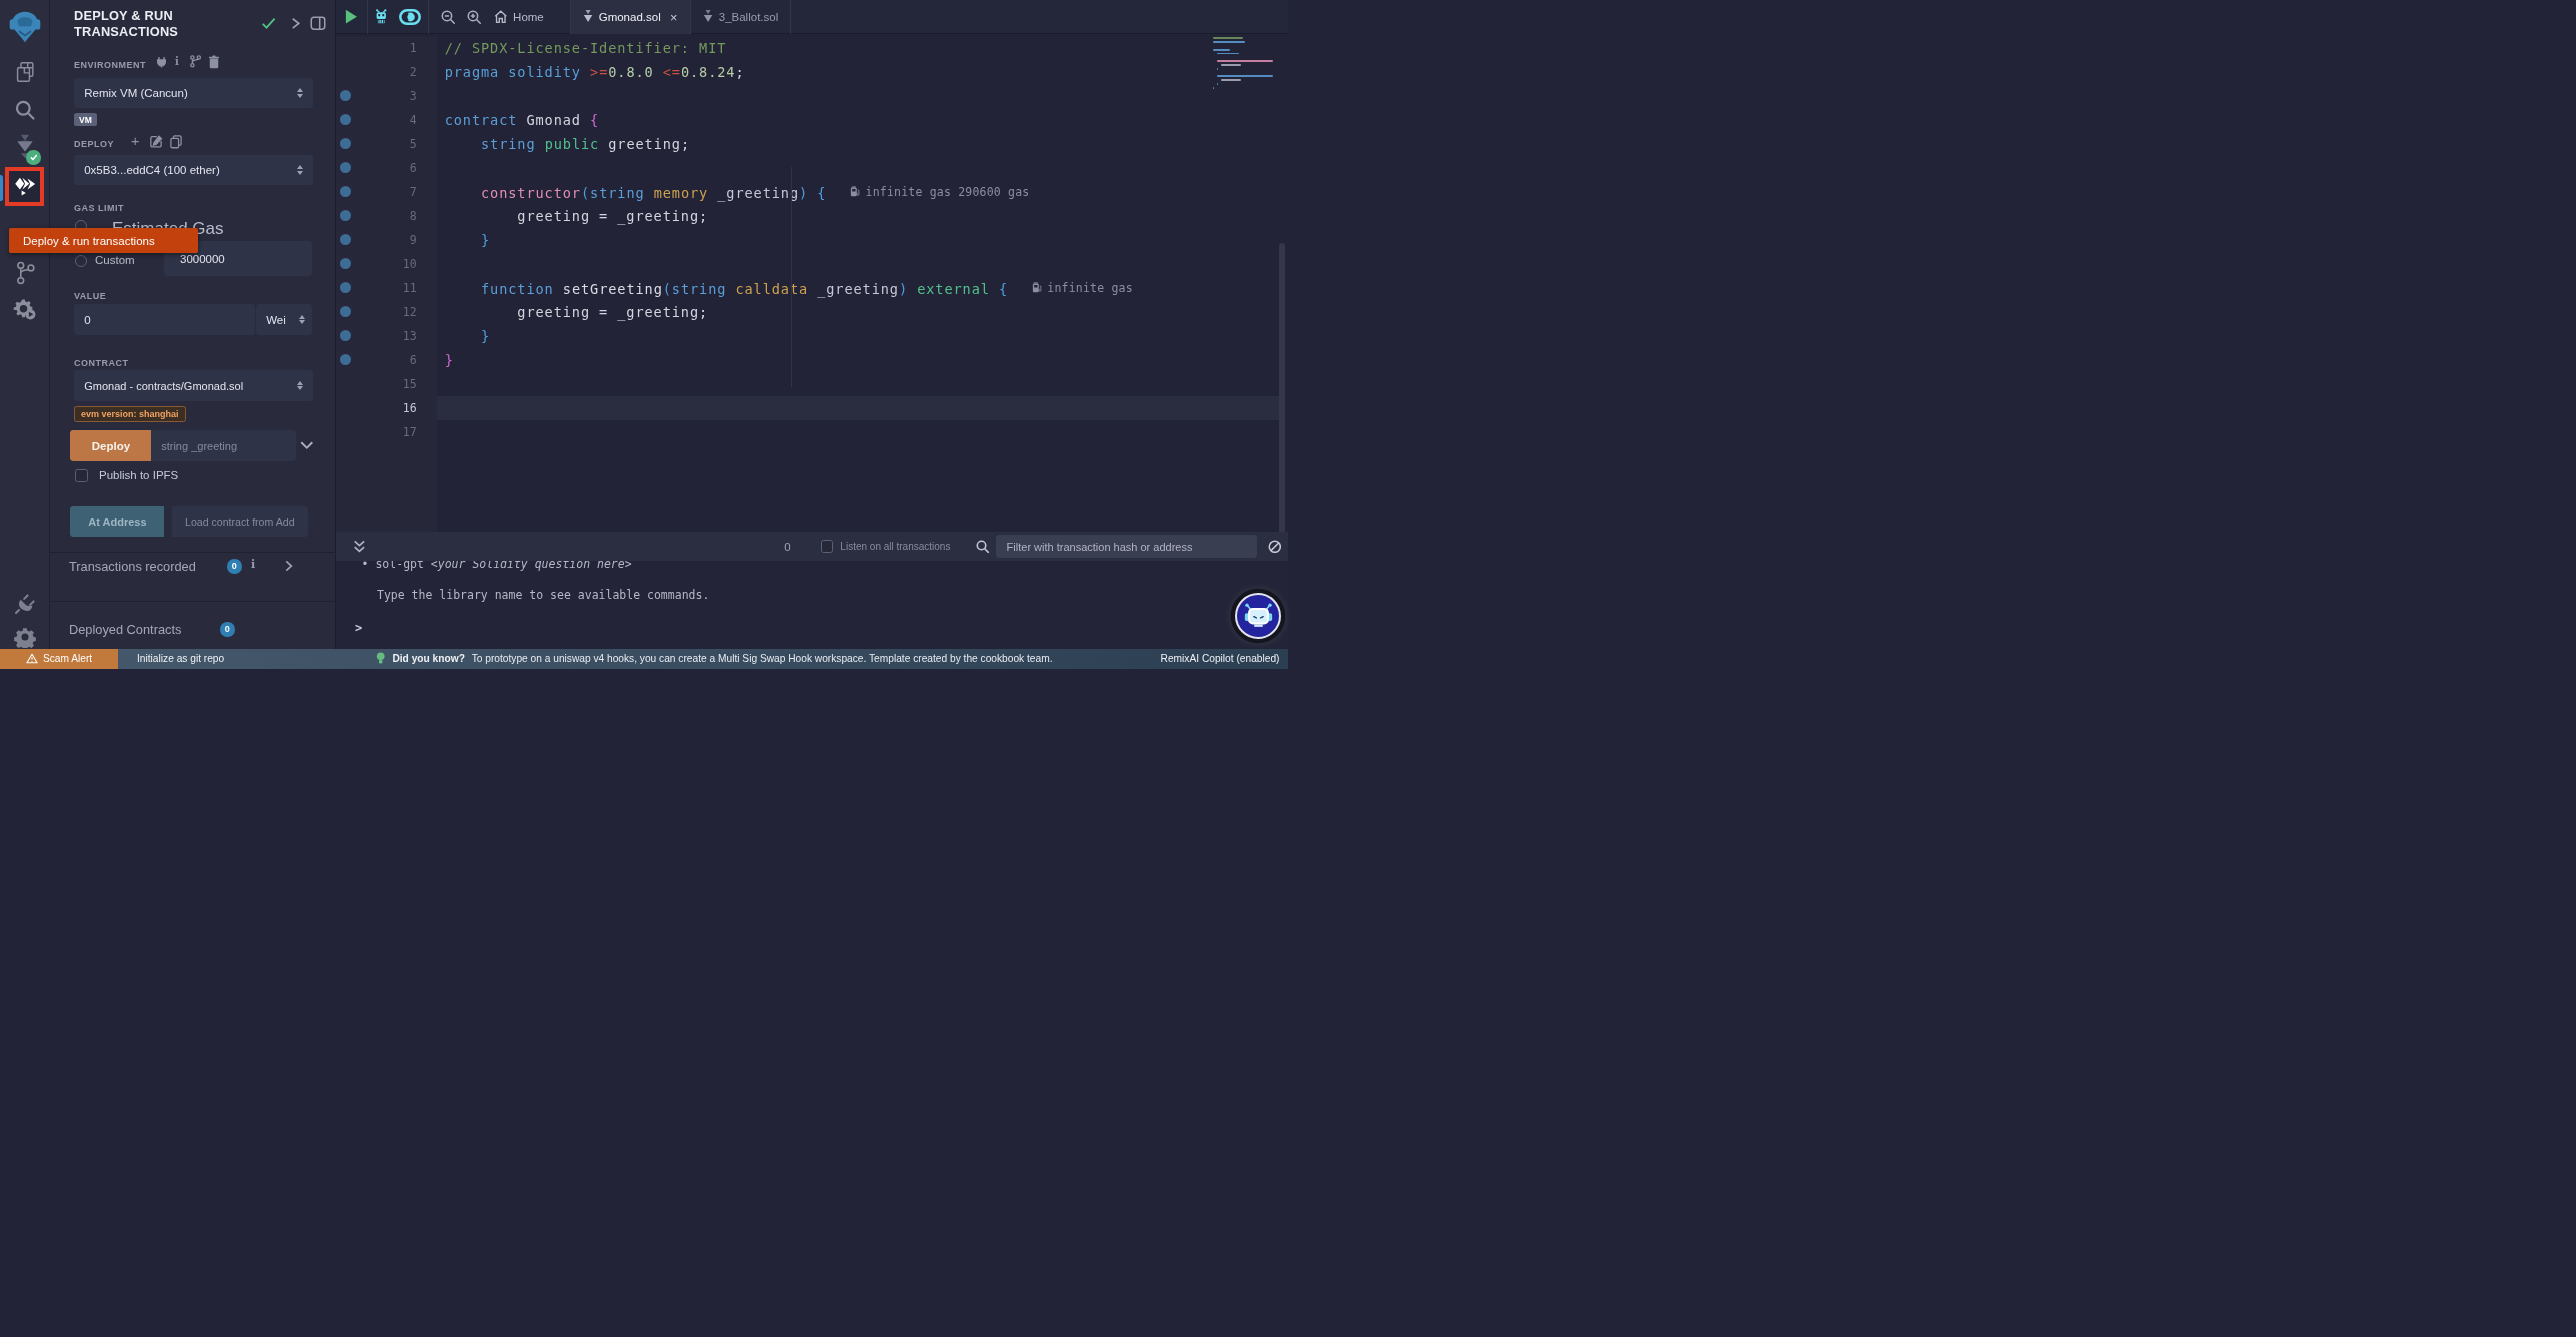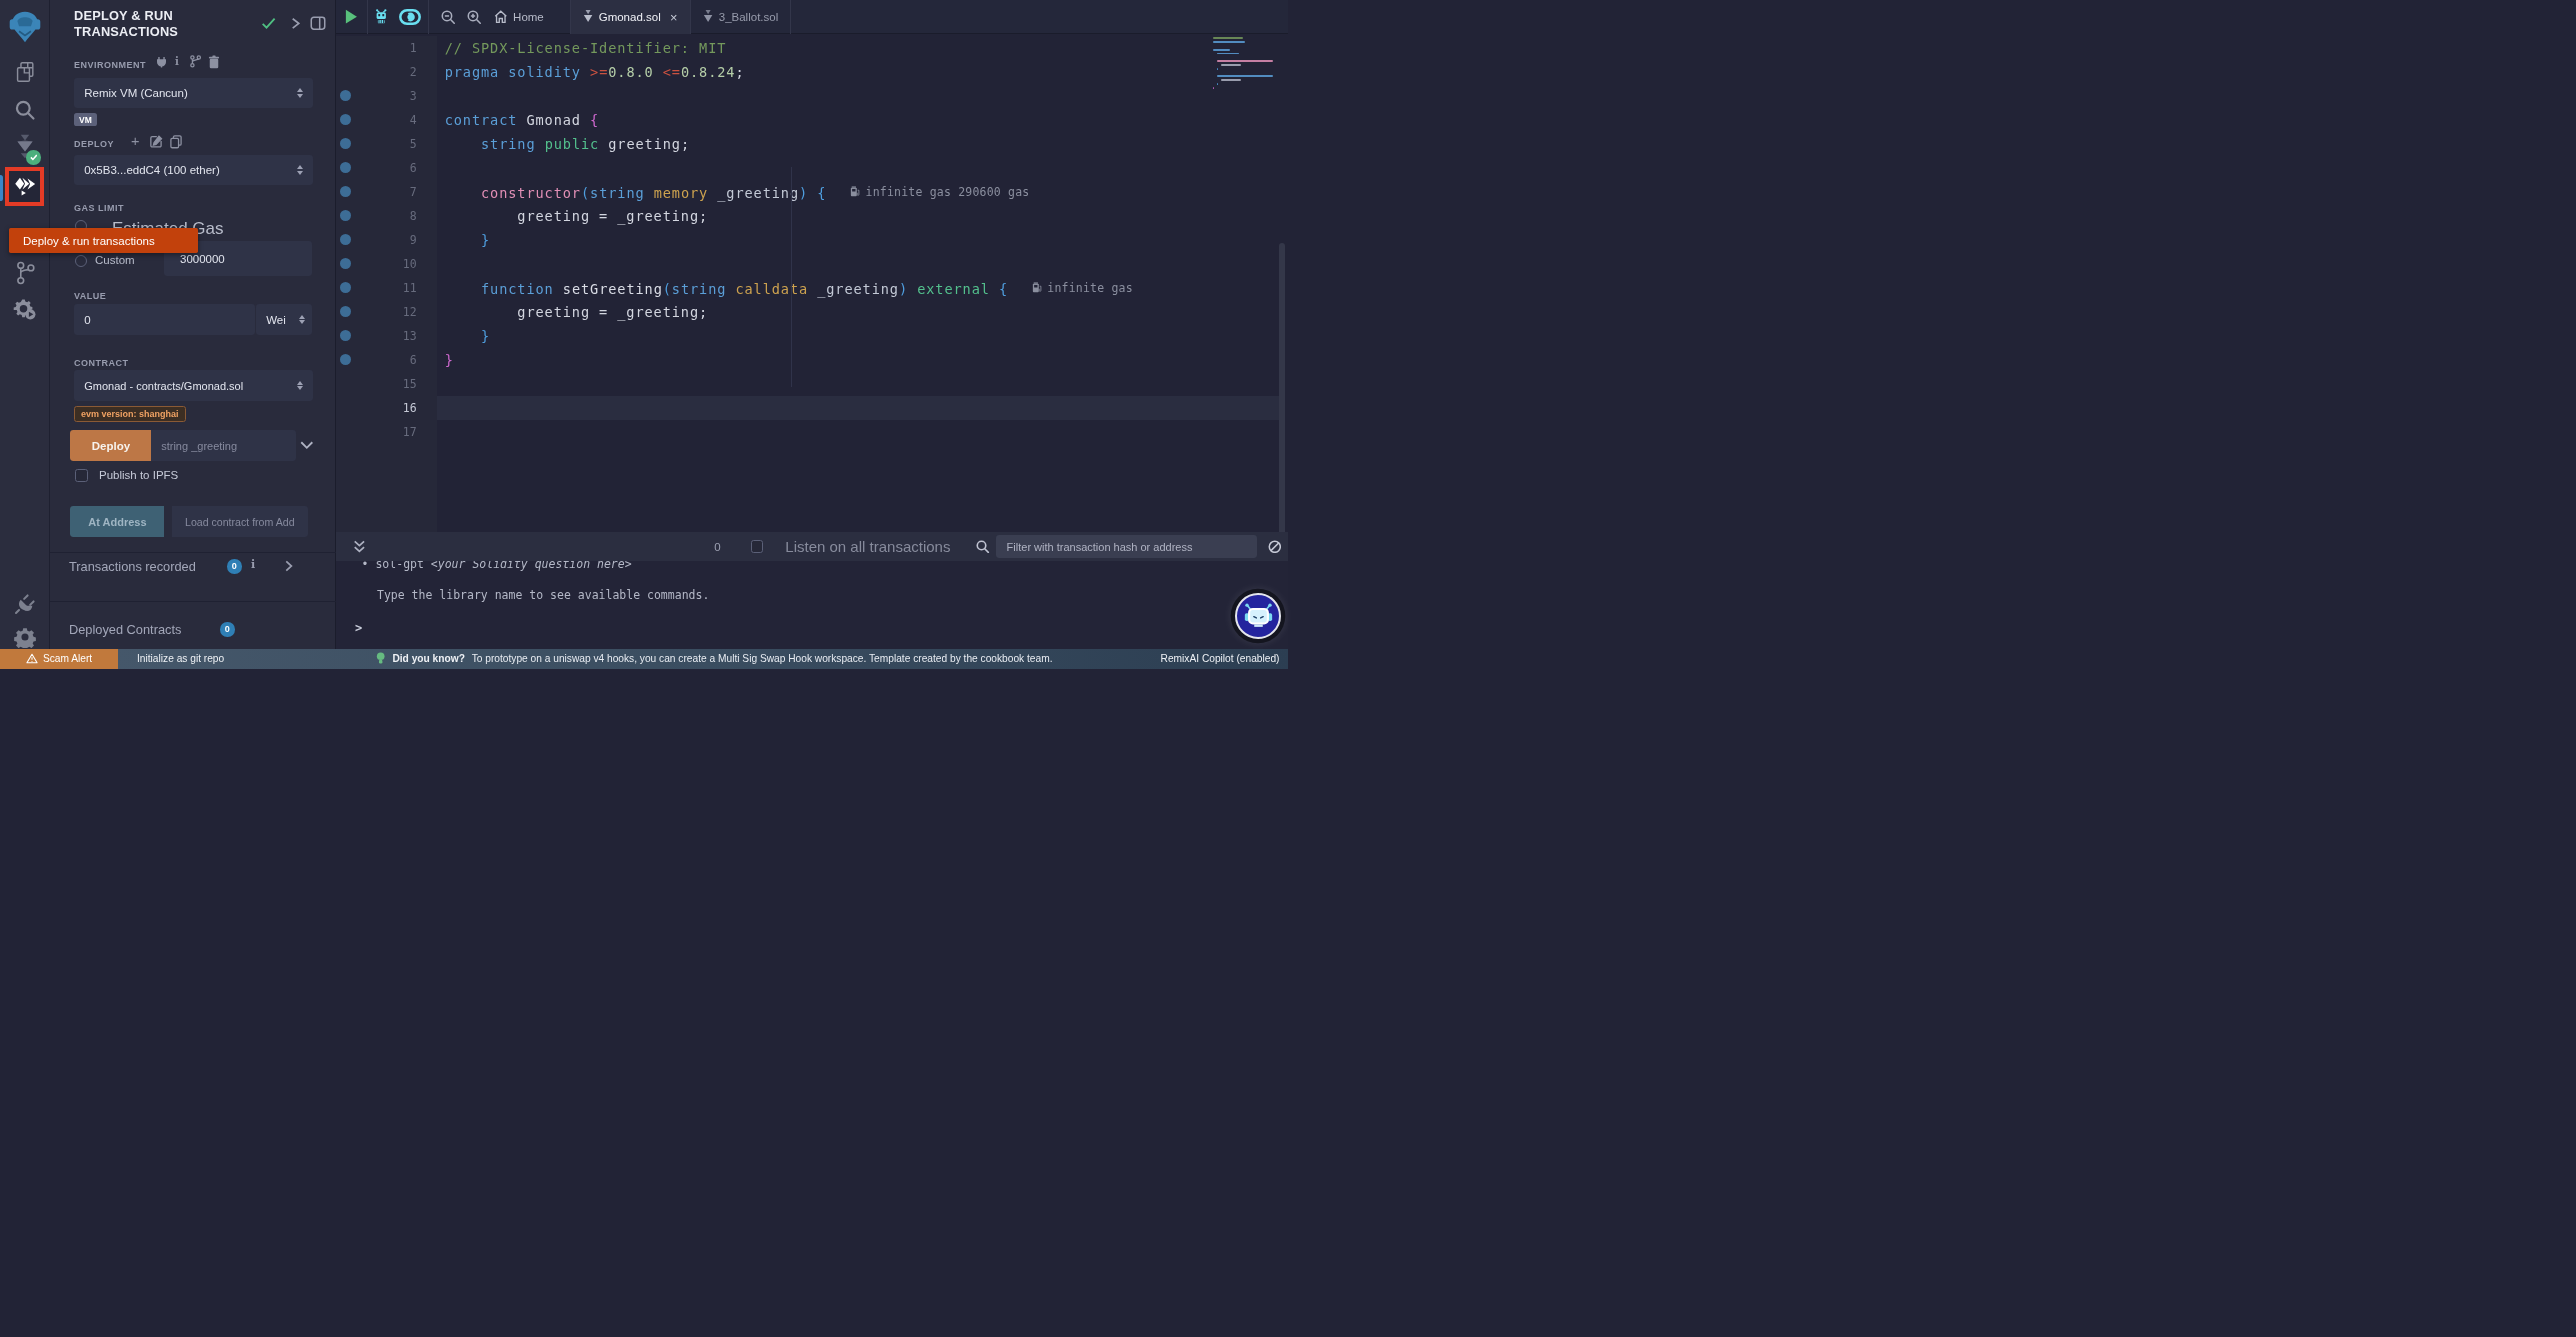--- a/index.html
+++ b/index.html
@@ -451,21 +451,21 @@
   <div id="ed-scroll"></div>
 </div>
 
 <div id="terminal">
   <div id="term-head">
     <svg style="margin-left:17px" width="12.8" height="13.6" viewBox="0 0 15 16" fill="none" stroke="#aeb2c2" stroke-width="2">
         <path d="M2 1.5 L7.5 6.5 L13 1.5 M2 8.5 L7.5 13.5 L13 8.5"></path>
       </svg>
     <span style="margin-left:auto;font-size:11.5px;color:#9da1b2">0</span>
     <span class="checkbox" style="margin-left:30px"></span>
-    <span style="margin-left:22px;font-size:15px;color:#878b9c">Listen on all transactions</span>
+    <span style="margin-left:7px;font-size:10px;color:#878b9c">Listen on all transactions</span>
     <svg style="margin-left:25.6px" width="13.6" height="13.6" viewBox="0 0 16 16" fill="none" stroke="#c0c3d2" stroke-width="1.9">
         <circle cx="6.5" cy="6.5" r="5"></circle>
         <path d="M10.3 10.3 L14.5 14.5" stroke-linecap="round"></path>
       </svg>
     <input id="term-filter" class="txtin" style="margin-left: 6.8px;" placeholder="Filter with transaction hash or address">
     <svg style="margin-left:10.2px;margin-right:6.8px" width="13.6" height="13.6" viewBox="0 0 16 16" fill="none" stroke="#c6c9d6" stroke-width="1.8">
         <circle cx="8" cy="8" r="6.5"></circle>
         <path d="M3.5 12.5 L12.5 3.5"></path>
       </svg>
   </div>

